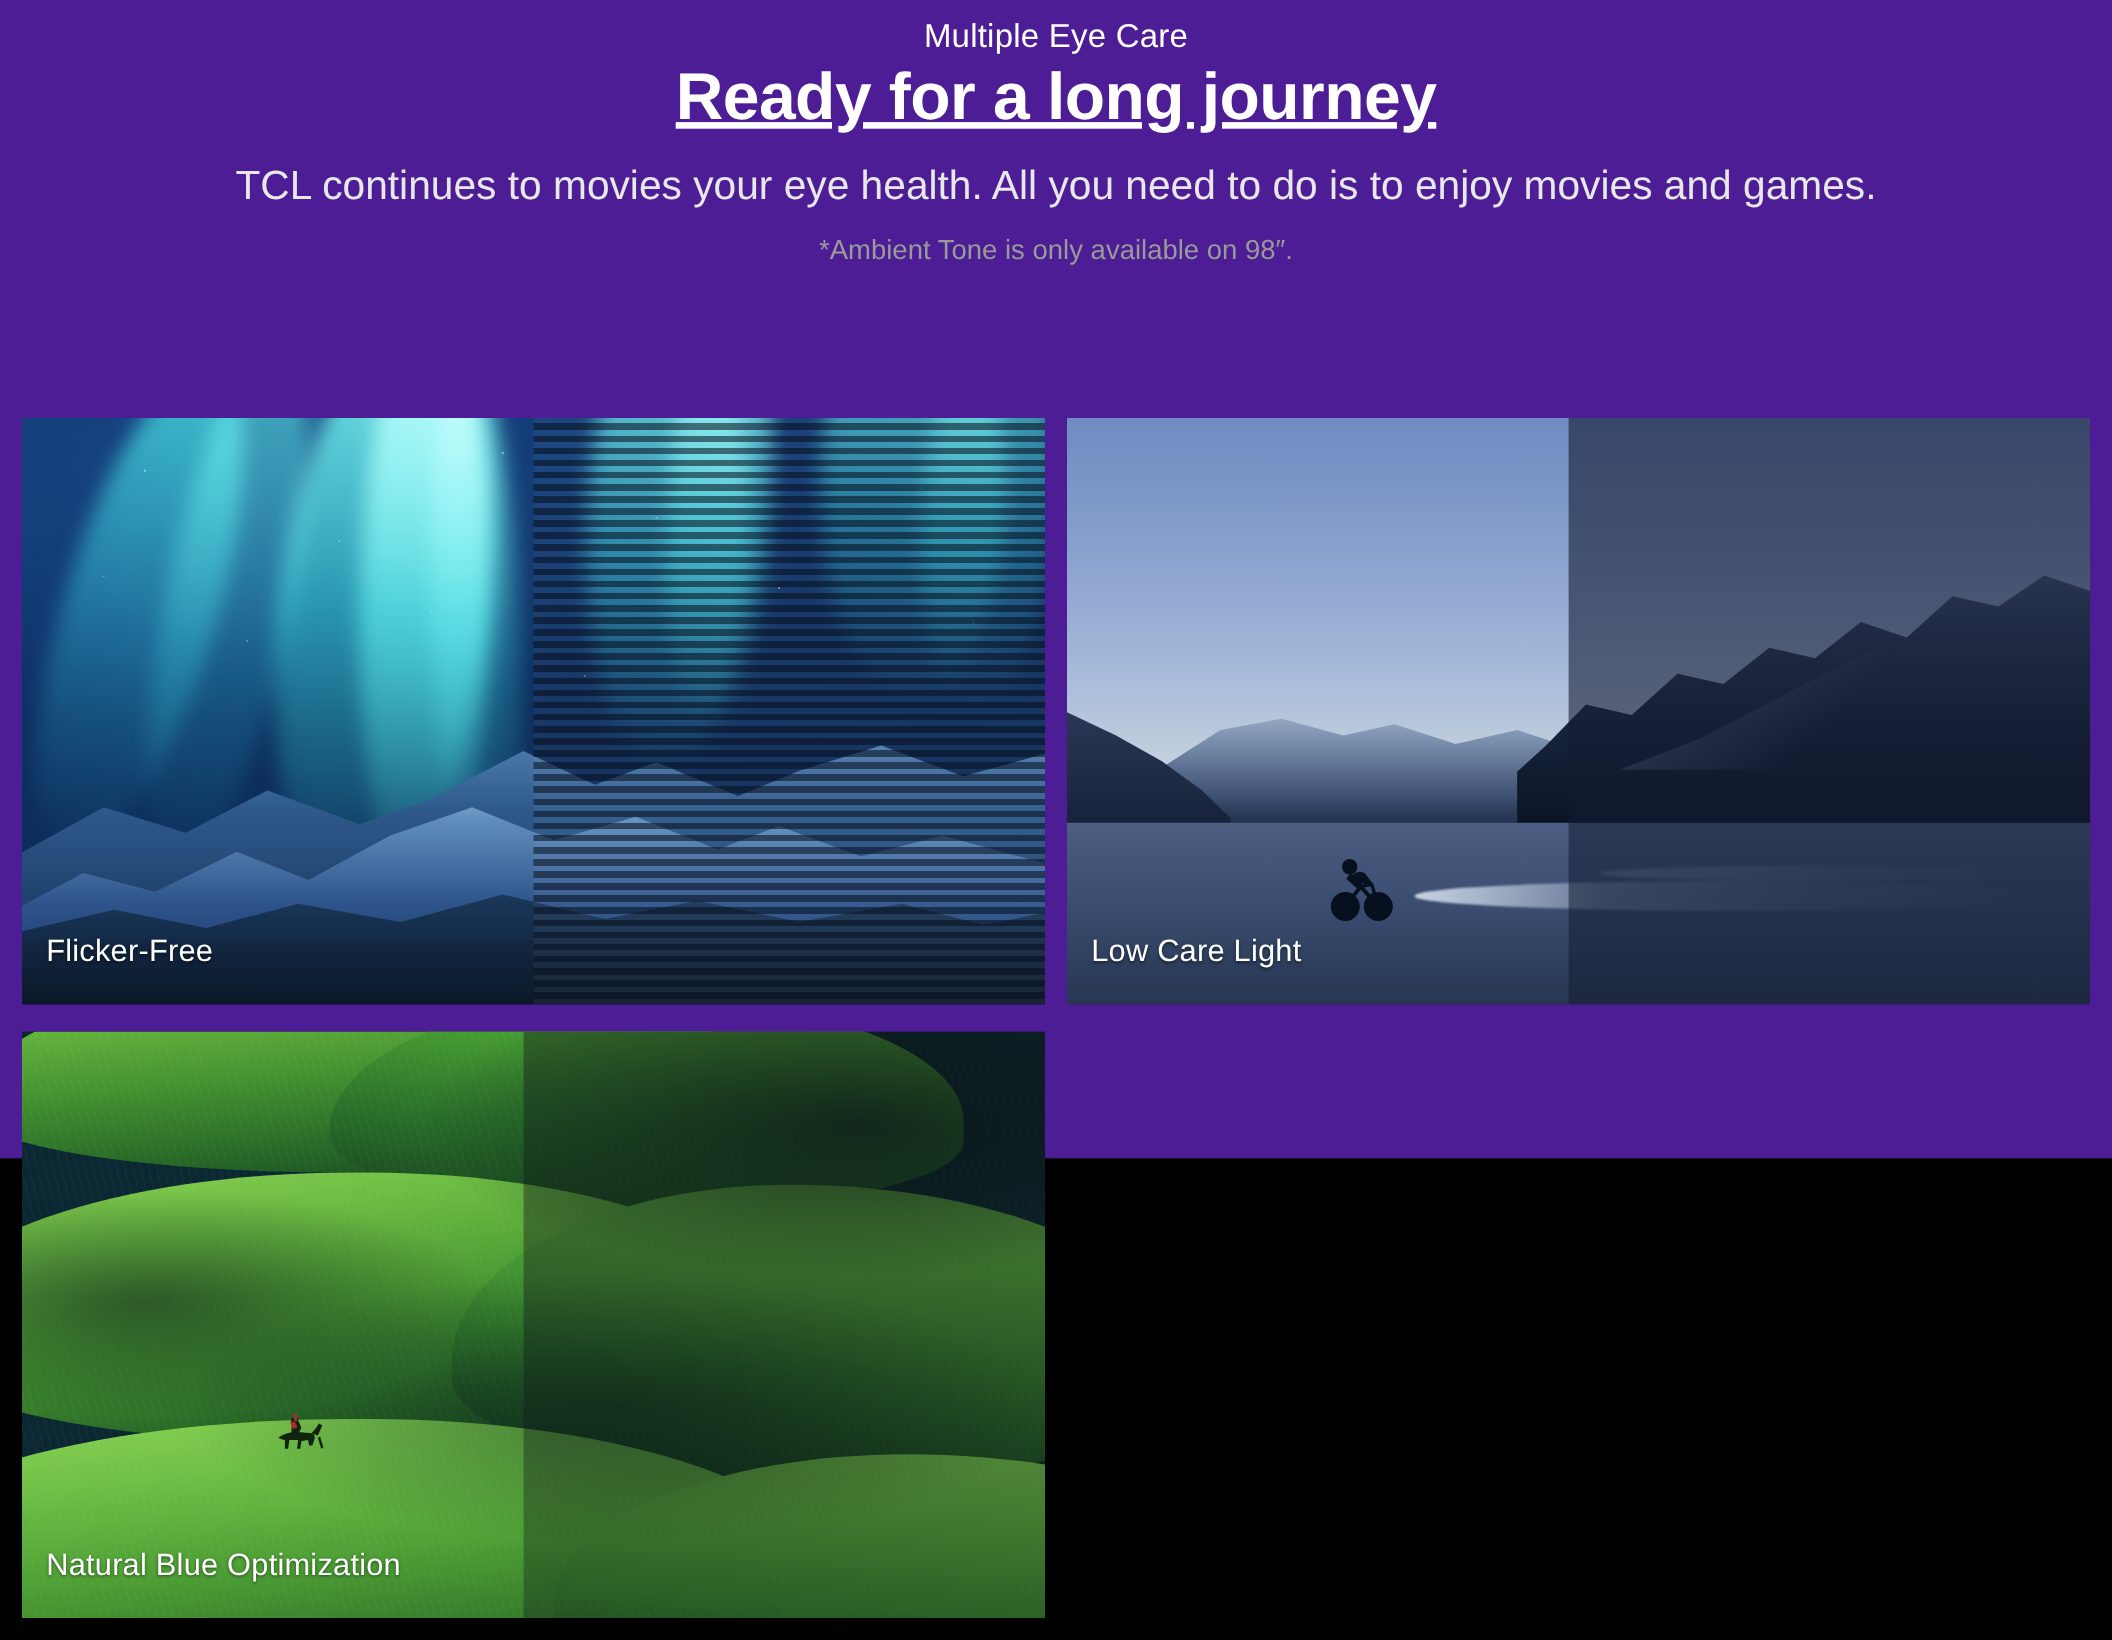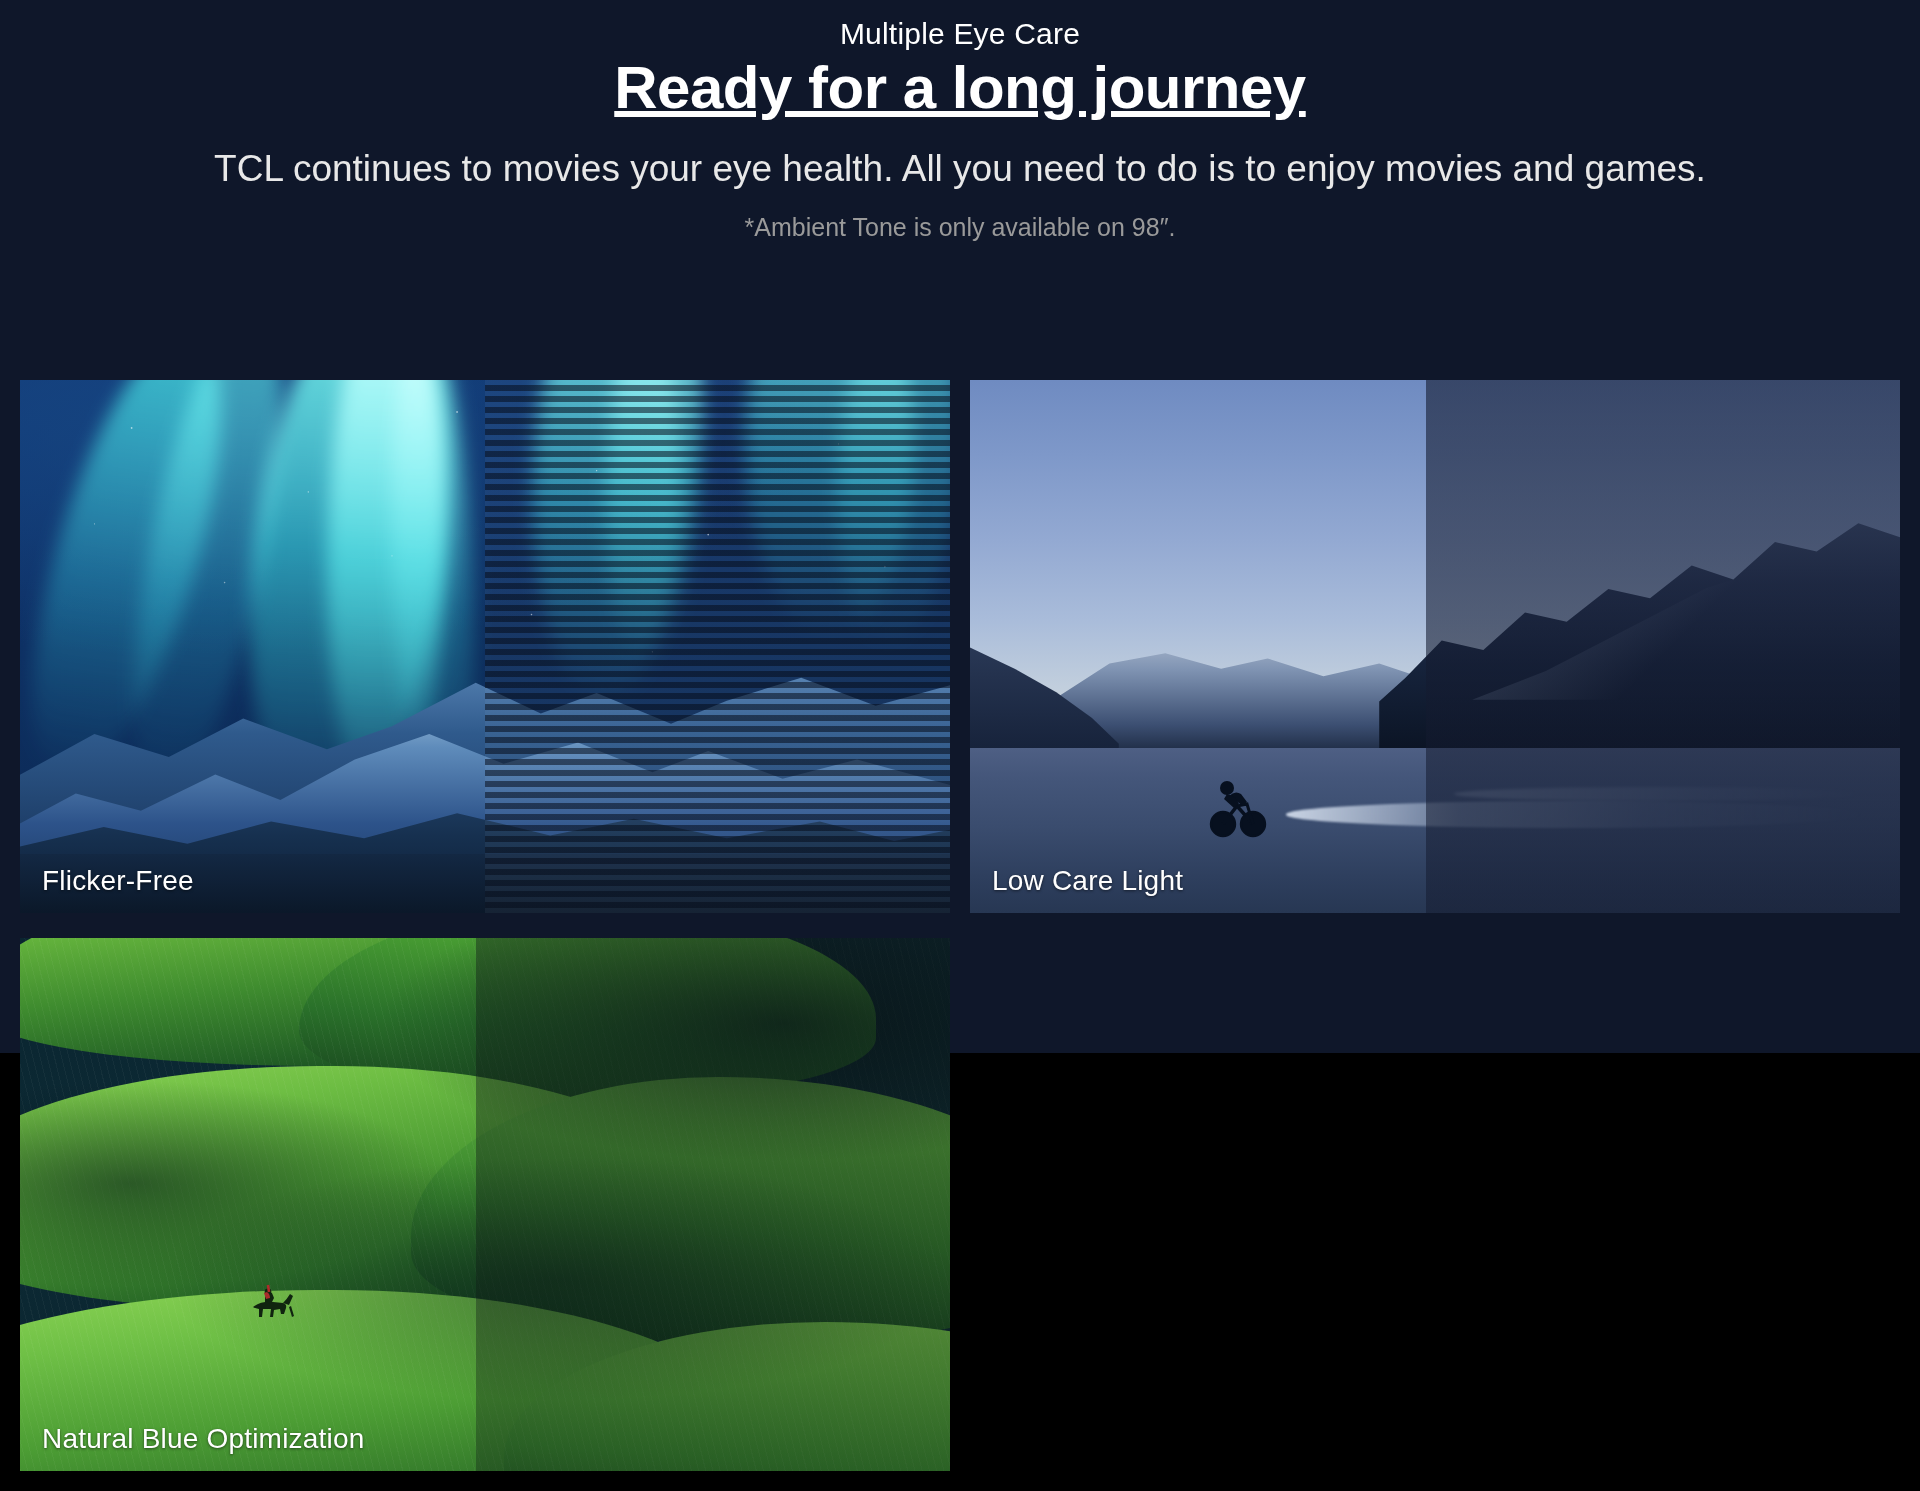--- a/index.html
+++ b/index.html
@@ -2,21 +2,21 @@
 <html><head>
 <meta charset="utf-8">
 <style>
   * { margin:0; padding:0; box-sizing:border-box; }
   html, body {
     width:1920px; height:1491px;
     background:#000;
     font-family:"Liberation Sans", sans-serif;
     overflow:hidden;
   }
-  .page { position:relative; width:1920px; height:1053px; background:#0f172a; }
+  .page { position:relative; width:1920px; height:1053px; background:#4c1d95; }
 
   
   .header { width:100%; text-align:center; padding-top:14px; }
   .eyebrow {
     font-size:30px; color:#ffffff; font-weight:400; letter-spacing:.2px;
     line-height:1.3;
   }
   .headline {
     font-size:60px; font-weight:700; color:#ffffff;
     letter-spacing:-0.5px; line-height:1.15;text-decoration:underline;
@@ -37,21 +37,21 @@
     width:1880px; height:1091px;
     display:grid;
     grid-template-columns:930px 930px;
     grid-template-rows:533px 533px;
     gap:25px 20px;
   }
   .tile {
     position:relative; overflow:hidden; background:#05080e;
   }
   .tile-label {
-    position:absolute; left:22px; bottom:16px;
+    position:absolute; left:22px; bottom:32px;
     font-size:28px; color:#ffffff; font-weight:400;
     letter-spacing:.2px; z-index:40;
     text-shadow:0 1px 3px rgba(0,0,0,.55);
     text-align:right;
   }
   .layer { position:absolute; inset:0; }
 
   
   .t1-sky {
     background:

